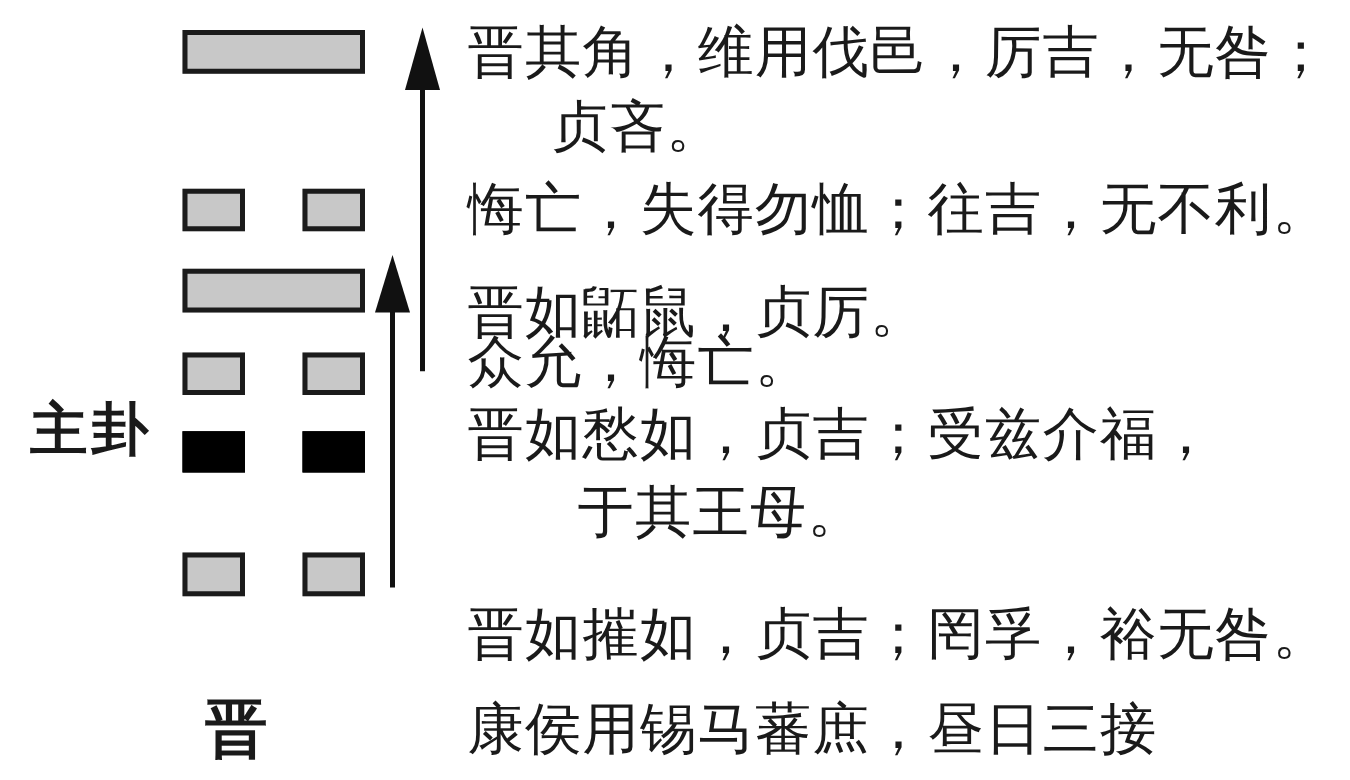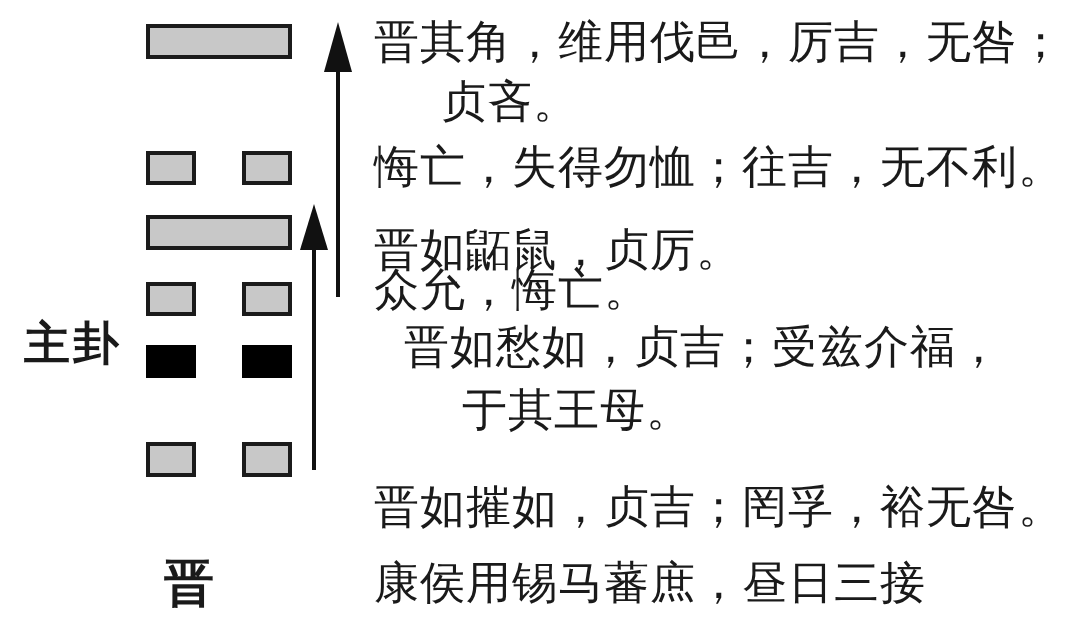--- a/index.html
+++ b/index.html
@@ -64,21 +64,21 @@
 
   <div class="stmt" style="left:374px; top:17px;">晋其角，维用伐邑，厉吉，无咎；</div>
   <div class="stmt" style="left:441px; top:77px;">贞吝。</div>
 
   <div class="stmt" style="left:374px; top:142px;">悔亡，失得勿恤；往吉，无不利。</div>
 
   <div class="stmt" style="left:374px; top:193px;margin-top:32px;">晋如鼫鼠，贞厉。</div>
 
   <div class="stmt" style="left:374px; top:265px;">众允，悔亡。</div>
 
-  <div class="stmt" style="left:374px; top:322px;margin-left:30px;">晋如愁如，贞吉；受兹介福，</div>
+  <div class="stmt" style="left:374px; top:322px;">晋如愁如，贞吉；受兹介福，</div>
   <div class="stmt" style="left:446px; top:385px;margin-left:16px;">于其王母。</div>
 
   <div class="stmt" style="left:374px; top:446px;margin-top:36px;">晋如摧如，贞吉；罔孚，裕无咎。</div>
 
   <div class="hexname">晋</div>
   <div class="stmt" style="left:374px; top:558px;">康侯用锡马蕃庶，昼日三接</div>
 
 </div>
 
 </body></html>

